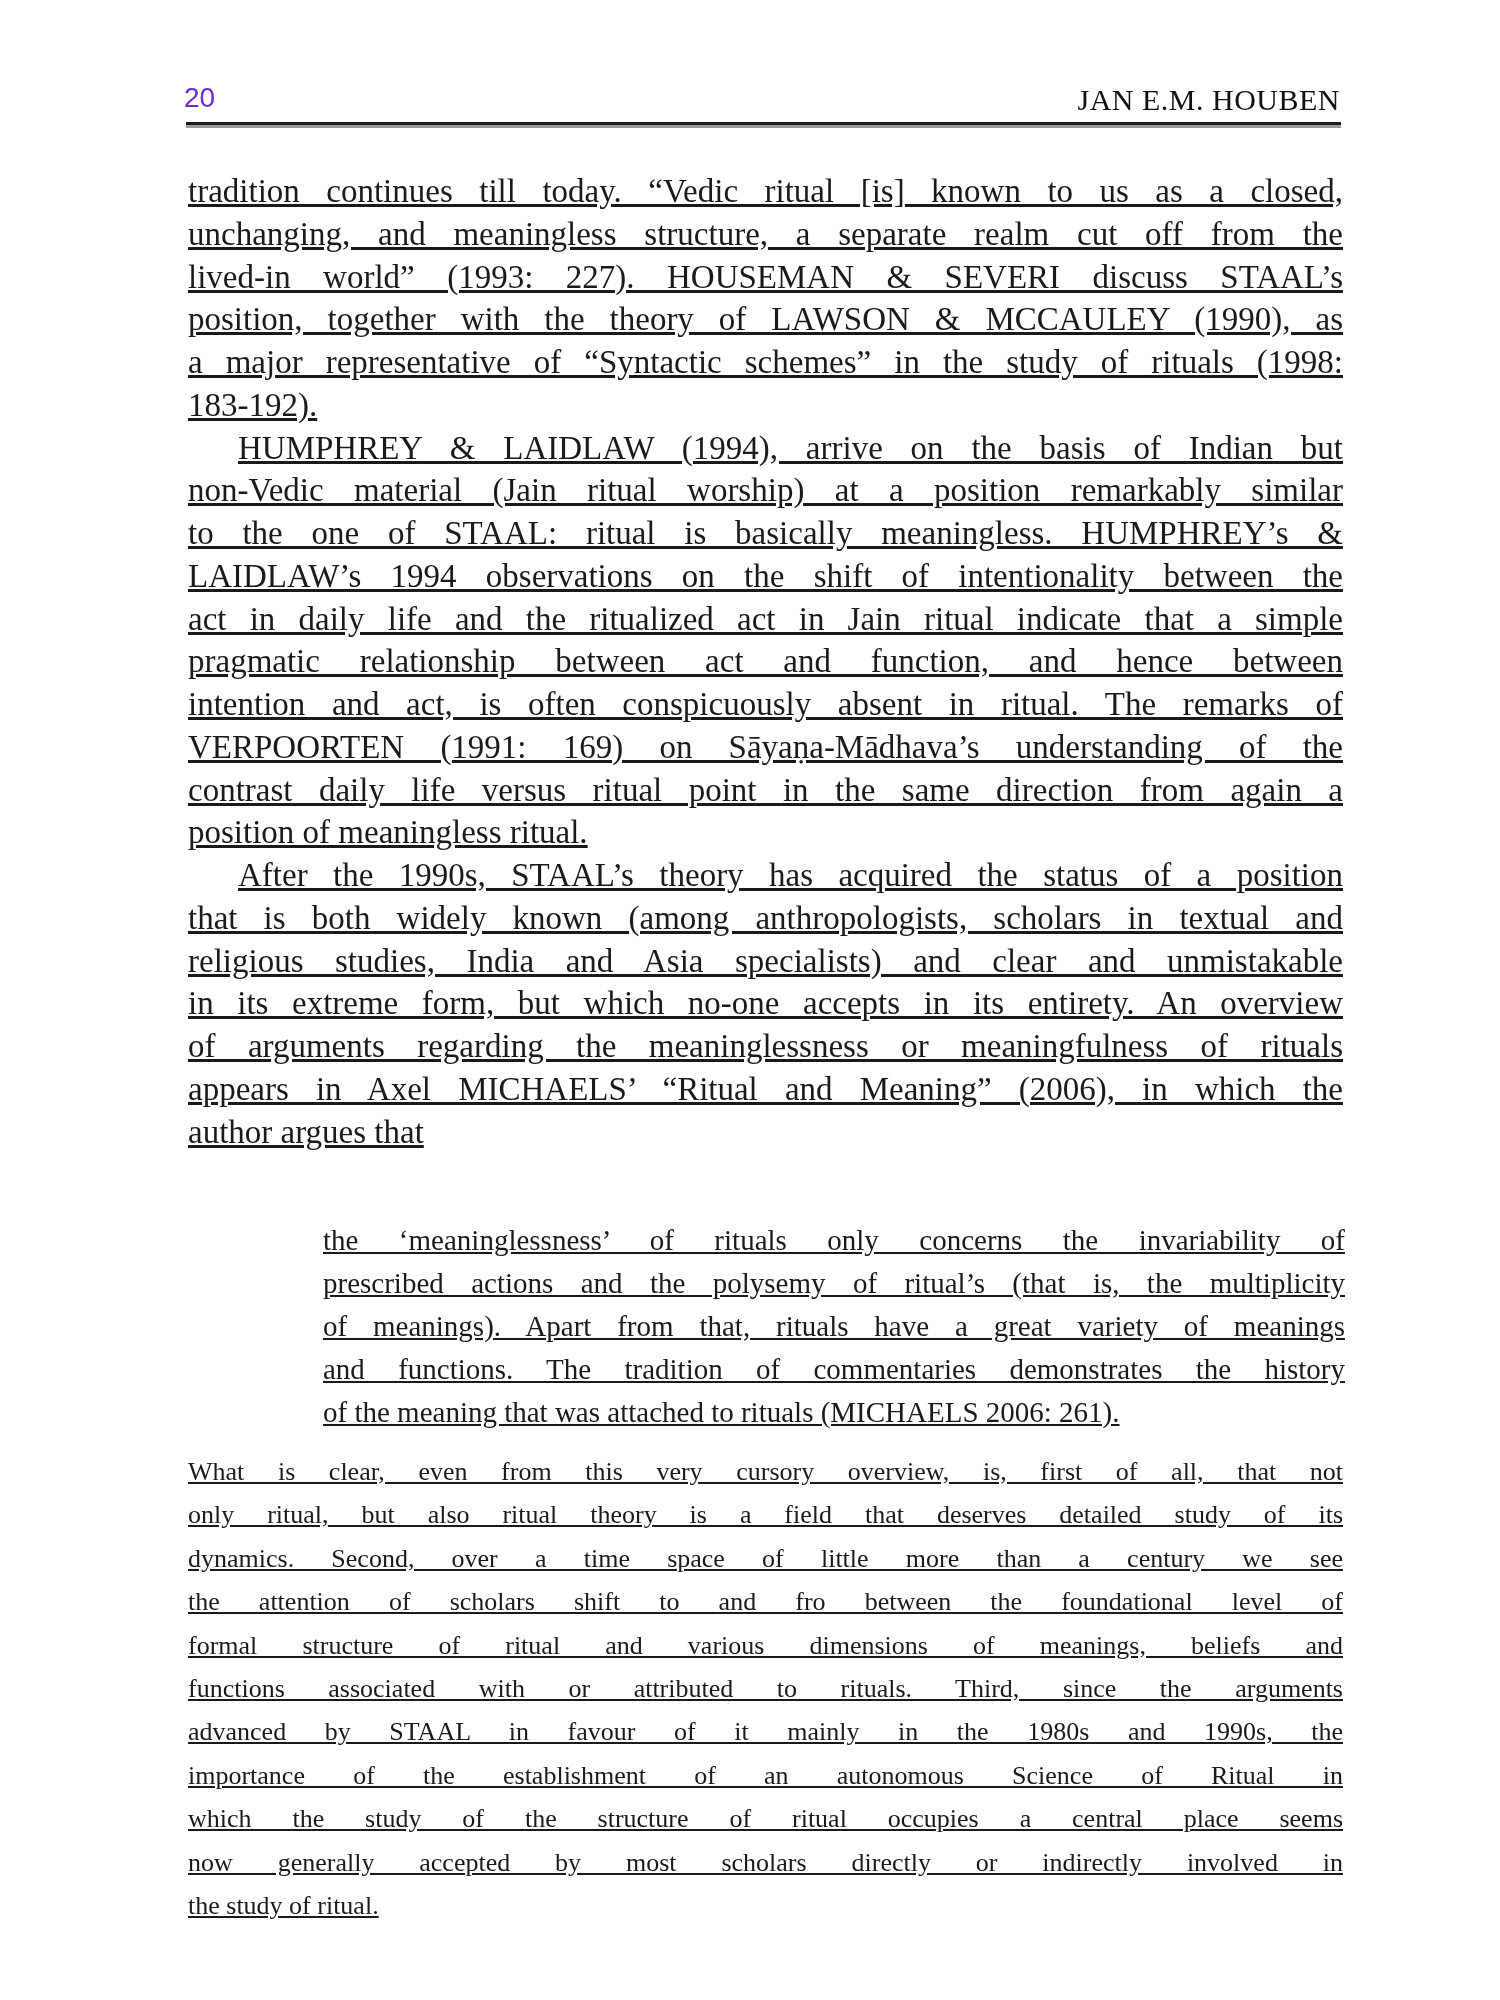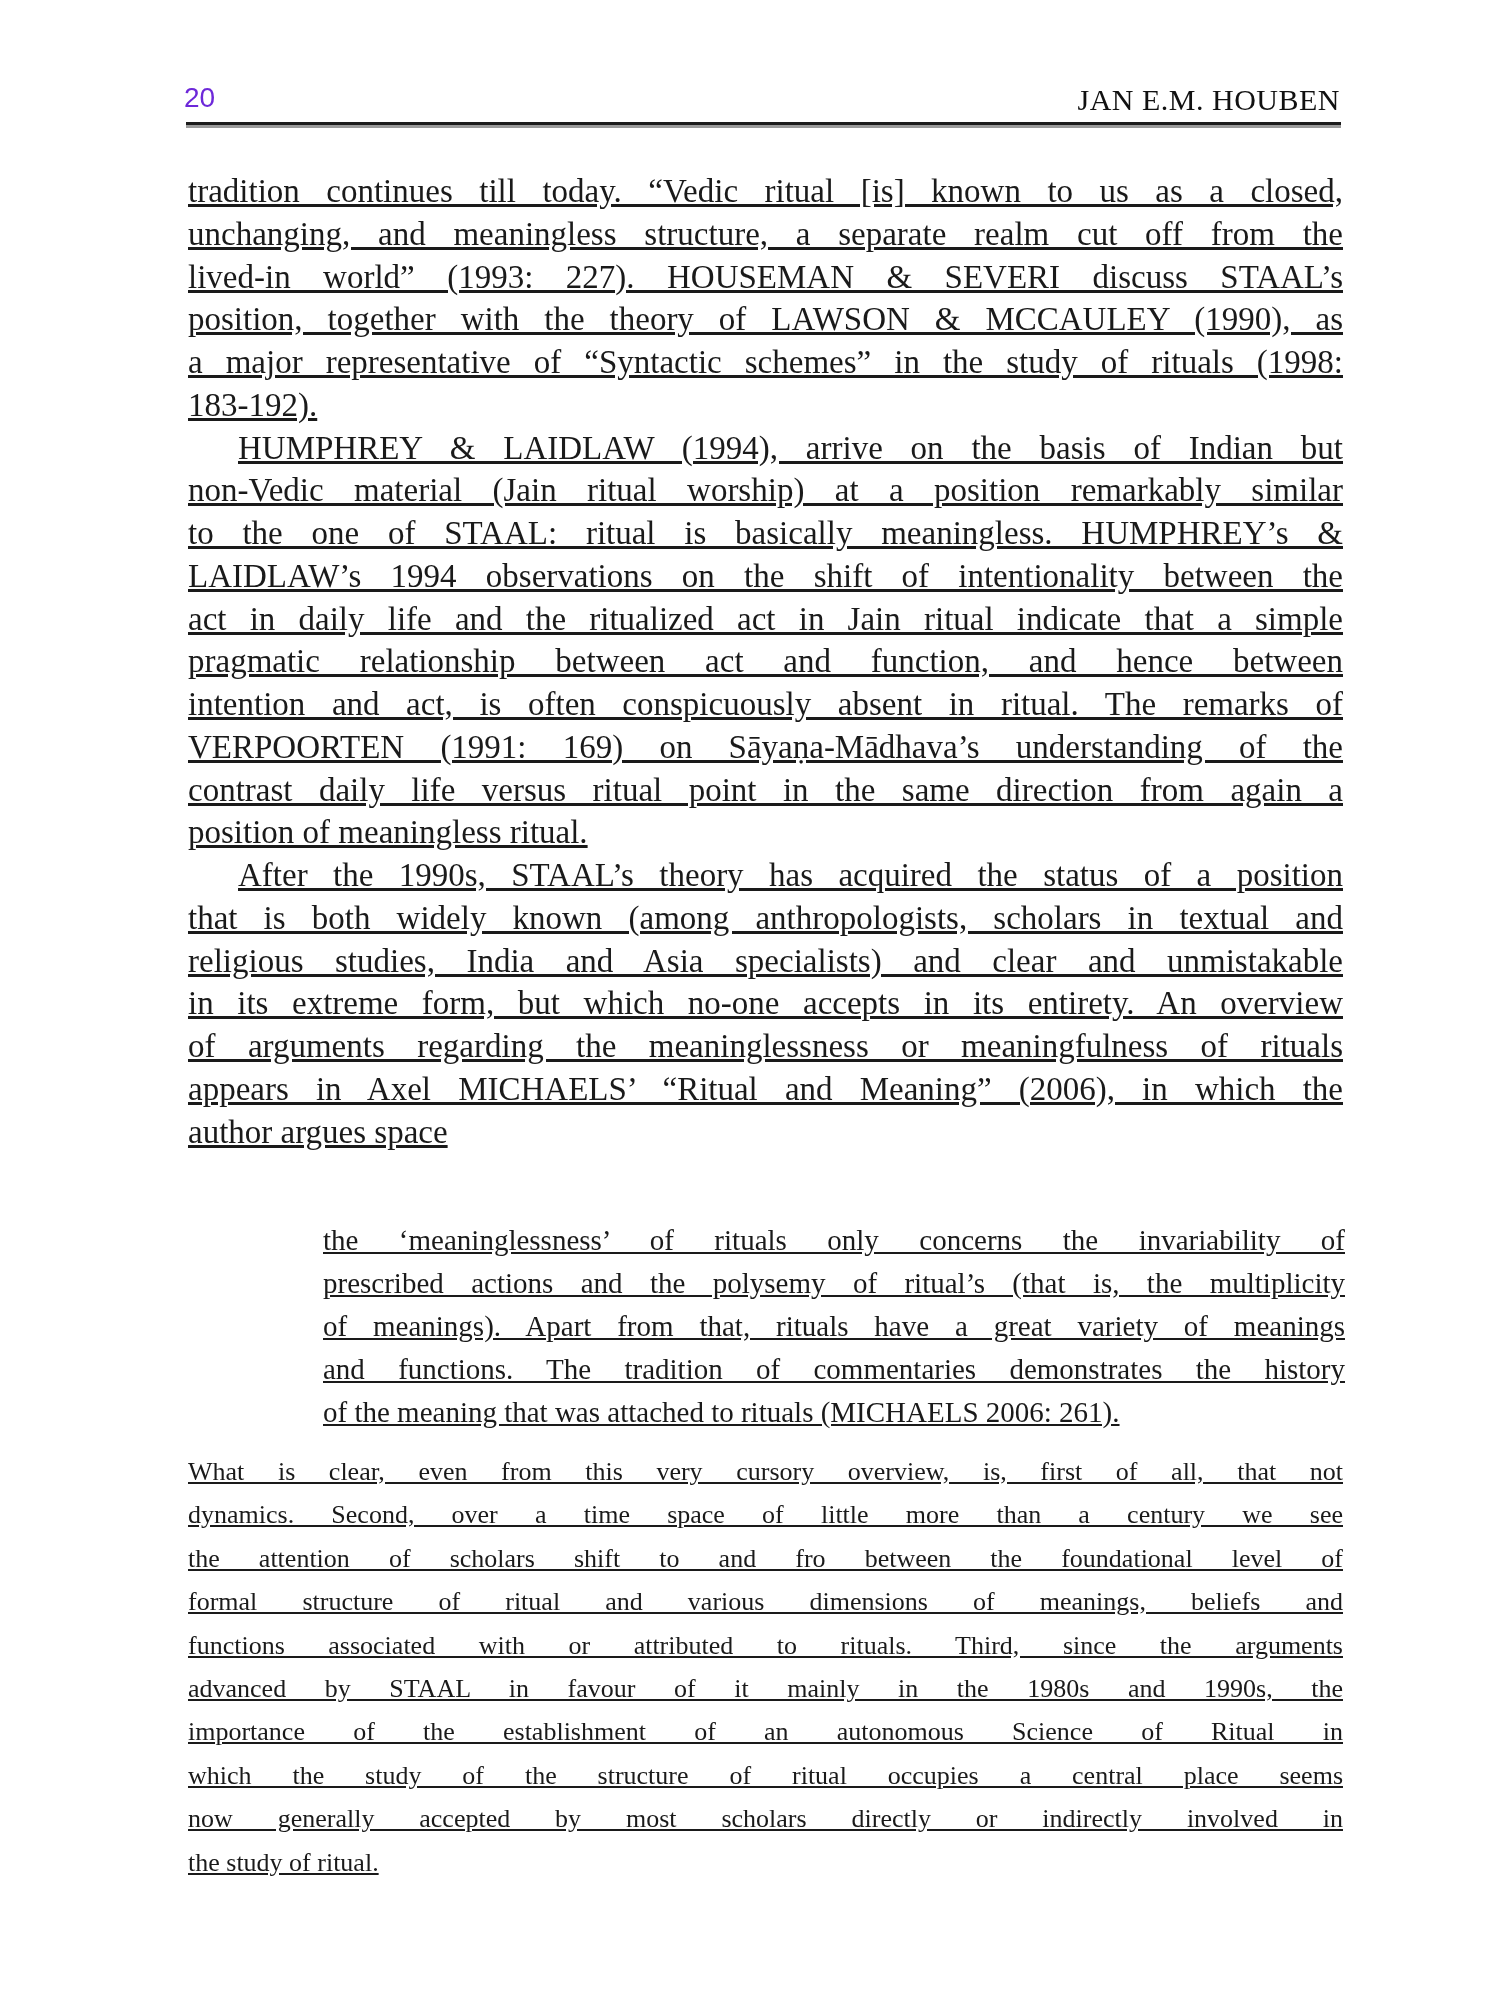--- a/index.html
+++ b/index.html
@@ -43,33 +43,34 @@
   <div class="line">intention and act, is often conspicuously absent in ritual. The remarks of</div>
   <div class="line">VERPOORTEN (1991: 169) on Sāyaṇa-Mādhava’s understanding of the</div>
   <div class="line">contrast daily life versus ritual point in the same direction from again a</div>
   <div class="line last">position of meaningless ritual.</div>
   <div class="line indent">After the 1990s, STAAL’s theory has acquired the status of a position</div>
   <div class="line">that is both widely known (among anthropologists, scholars in textual and</div>
   <div class="line">religious studies, India and Asia specialists) and clear and unmistakable</div>
   <div class="line">in its extreme form, but which no-one accepts in its entirety. An overview</div>
   <div class="line">of arguments regarding the meaninglessness or meaningfulness of rituals</div>
   <div class="line">appears in Axel MICHAELS’ “Ritual and Meaning” (2006), in which the</div>
-  <div class="line last">author argues space</div>
+  <div class="line last">author argues that</div>
 </div>
 
 <div class="block quote">
   <div class="line">the ‘meaninglessness’ of rituals only concerns the invariability of</div>
   <div class="line">prescribed actions and the polysemy of ritual’s (that is, the multiplicity</div>
   <div class="line">of meanings). Apart from that, rituals have a great variety of meanings</div>
   <div class="line">and functions. The tradition of commentaries demonstrates the history</div>
   <div class="line last">of the meaning that was attached to rituals (MICHAELS 2006: 261).</div>
 </div>
 
 <div class="block closing">
   <div class="line">What is clear, even from this very cursory overview, is, first of all, that not</div>
+  <div class="line">only ritual, but also ritual theory is a field that deserves detailed study of its</div>
   <div class="line">dynamics. Second, over a time space of little more than a century we see</div>
   <div class="line">the attention of scholars shift to and fro between the foundational level of</div>
   <div class="line">formal structure of ritual and various dimensions of meanings, beliefs and</div>
   <div class="line">functions associated with or attributed to rituals. Third, since the arguments</div>
   <div class="line">advanced by STAAL in favour of it mainly in the 1980s and 1990s, the</div>
   <div class="line">importance of the establishment of an autonomous Science of Ritual in</div>
   <div class="line">which the study of the structure of ritual occupies a central place seems</div>
   <div class="line">now generally accepted by most scholars directly or indirectly involved in</div>
   <div class="line last">the study of ritual.</div>
 </div>

